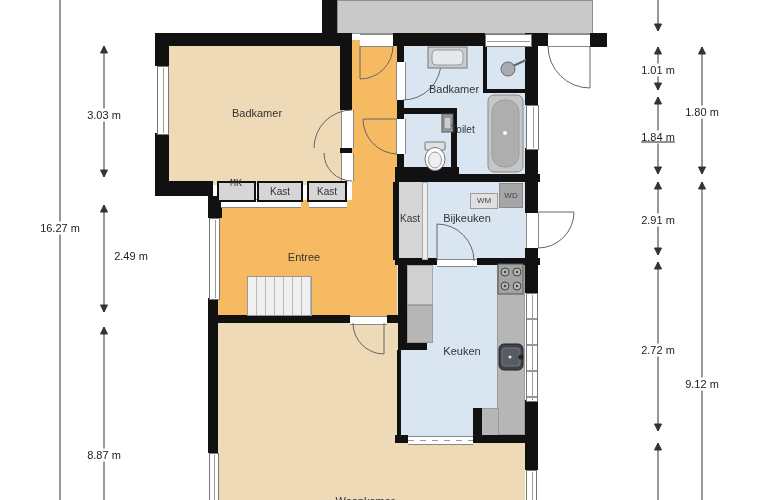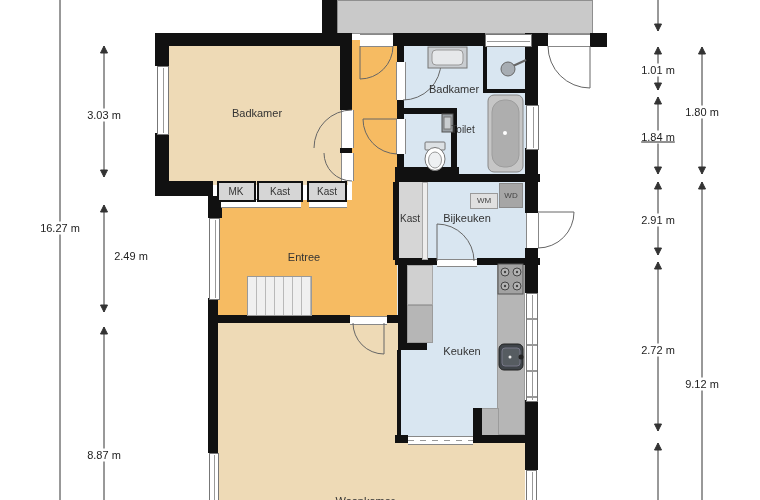--- a/index.html
+++ b/index.html
@@ -229,21 +229,21 @@
 
   <div class="lbl" style="left:257px;top:113px;">Badkamer</div>
   <div class="lbl" style="left:454px;top:89px;">Badkamer</div>
   <div class="lbl sm" style="left:423px;top:130px;margin-left:40px;">Toilet</div>
   <div class="lbl sm" style="left:410px;top:219px;">Kast</div>
   <div class="lbl" style="left:467px;top:218px;">Bijkeuken</div>
   <div class="lbl" style="left:304px;top:257px;">Entree</div>
   <div class="lbl" style="left:462px;top:351px;">Keuken</div>
   <div class="lbl" style="left:365px;top:501px;">Woonkamer</div>
 
-  <div class="lbl sm" style="left:236px;top:192px;">MK</div>
+  <div class="lbl sm" style="left:236px;top:184px;font-family:Liberation Mono, monospace;">MK</div>
   <div class="lbl sm" style="left:280px;top:192px;">Kast</div>
   <div class="lbl sm" style="left:327px;top:192px;">Kast</div>
 
   <div class="lbl xs" style="left:484px;top:201px;">WM</div>
   <div class="lbl xs" style="left:511px;top:196px;">WD</div>
 
   <div class="lbl dim" style="left:104px;top:115px;">3.03 m</div>
   <div class="lbl dim" style="left:104px;top:256px;margin-left:27px;">2.49 m</div>
   <div class="lbl dim" style="left:104px;top:455px;">8.87 m</div>
   <div class="lbl dim" style="left:60px;top:228px;">16.27 m</div>

